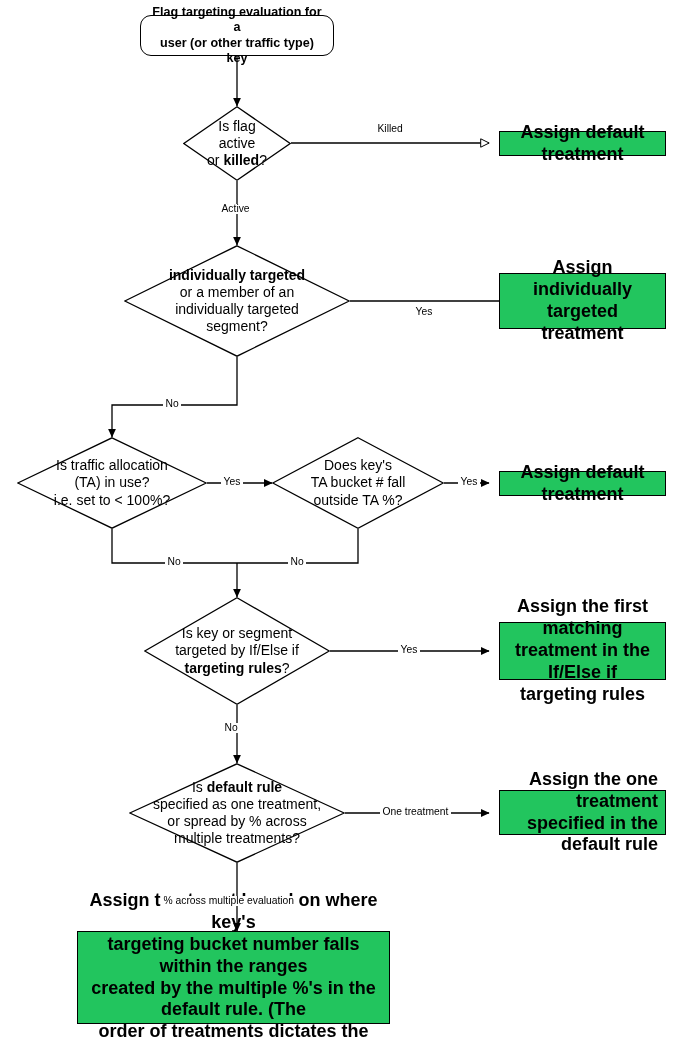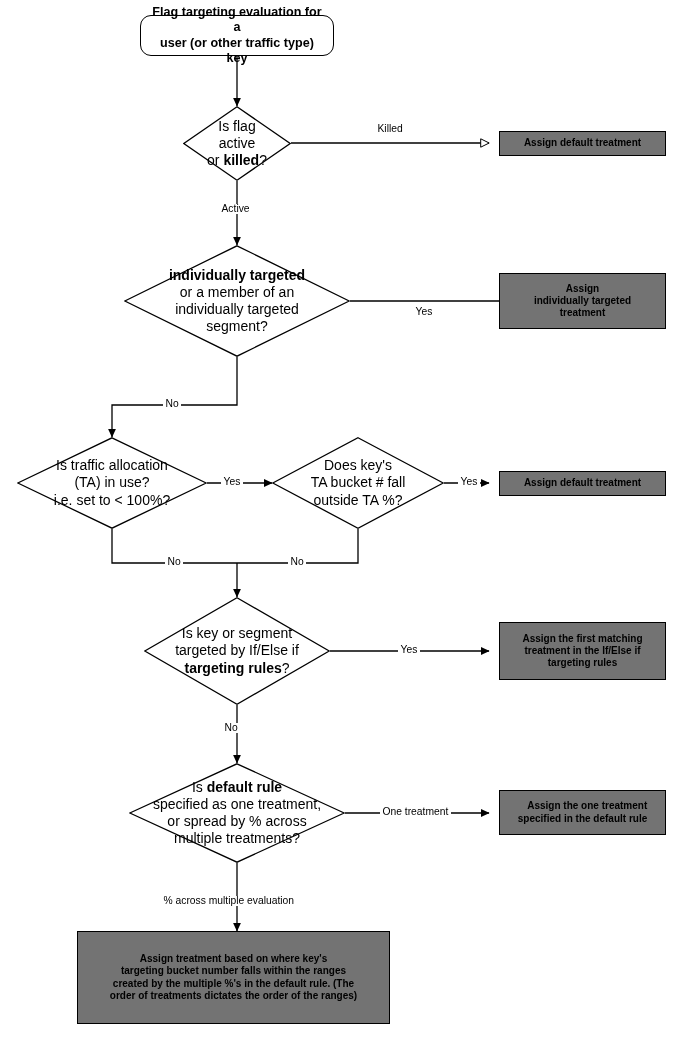--- a/index.html
+++ b/index.html
@@ -41,24 +41,24 @@
     border: 1.3px solid #000;
     border-radius: 11px;
     background: #fff;
     font-size: 12.6px;
     font-weight: bold;
     padding: 2px 8px;
   }
 
   .process {
     border: 1.3px solid #000;
-    background: #737373;
-    font-size: 10px;
+    background: #22c55e;
+    font-size: 18px;
     font-weight: bold;
-    padding: 2px 15px;
+    padding: 2px 7px;
   }
 
   .decision {
     background: transparent;
     font-size: 14px;
     font-weight: normal;
   }
   .decision .dtext {
     position: relative;
     z-index: 2;

